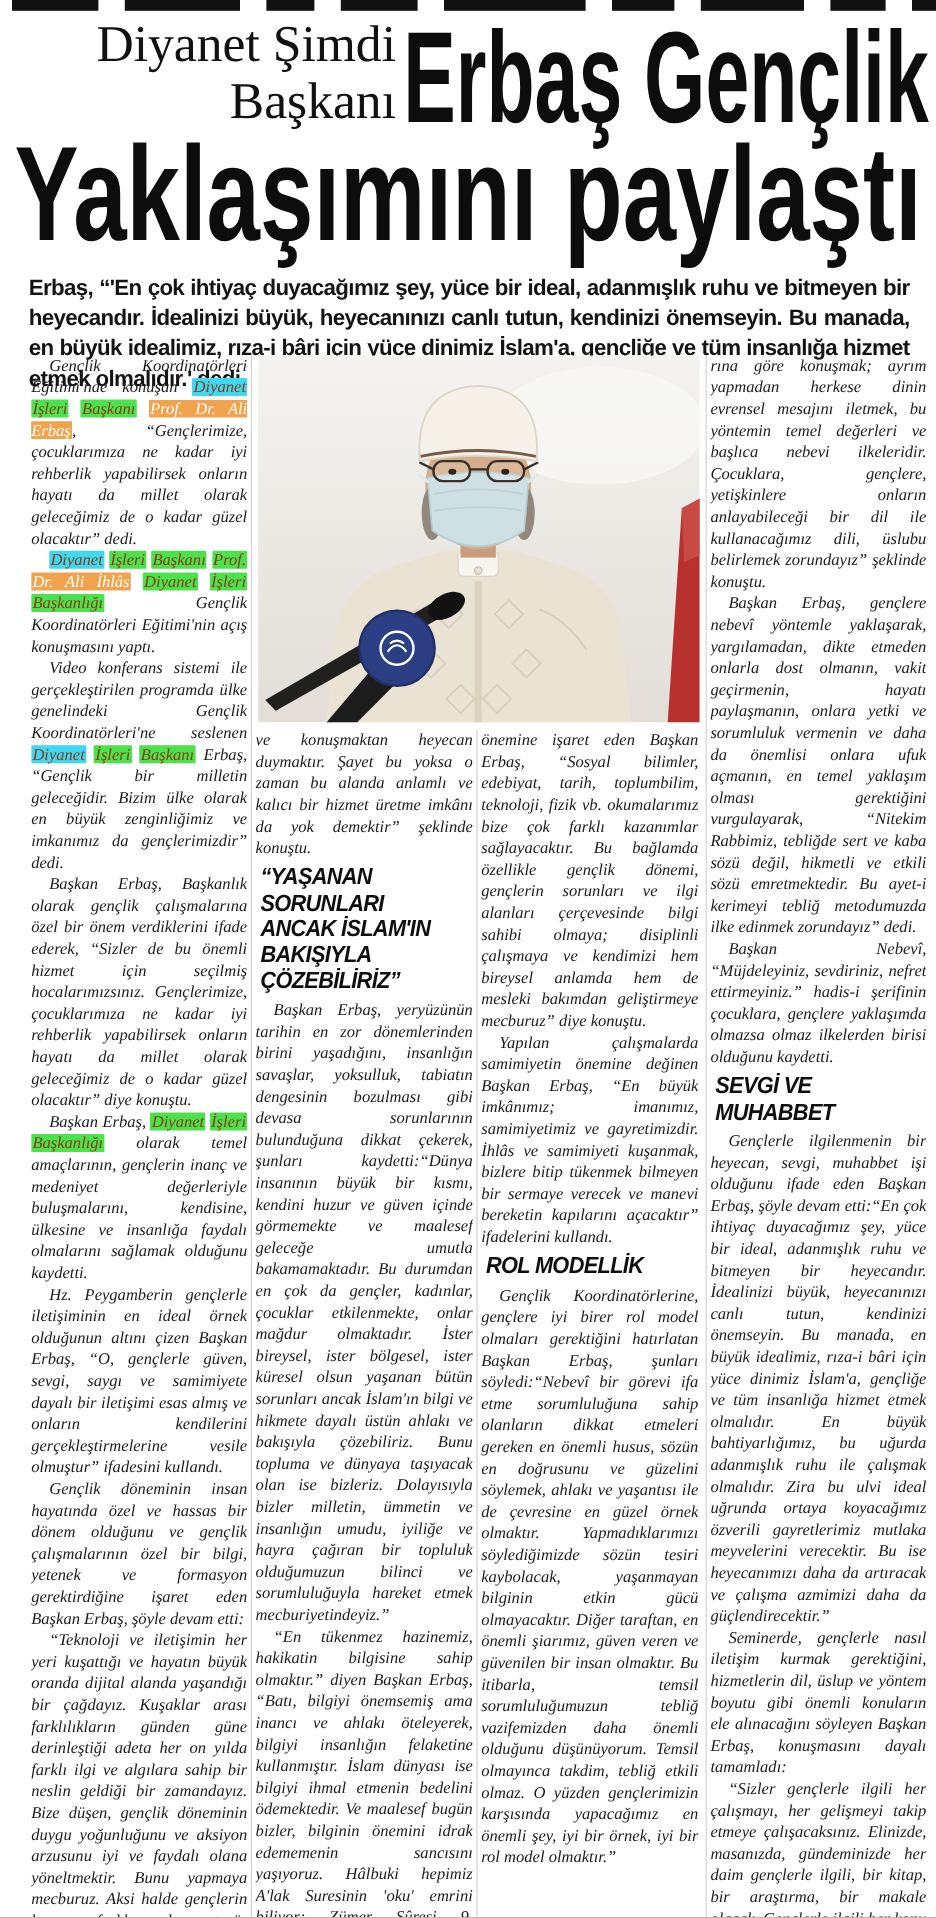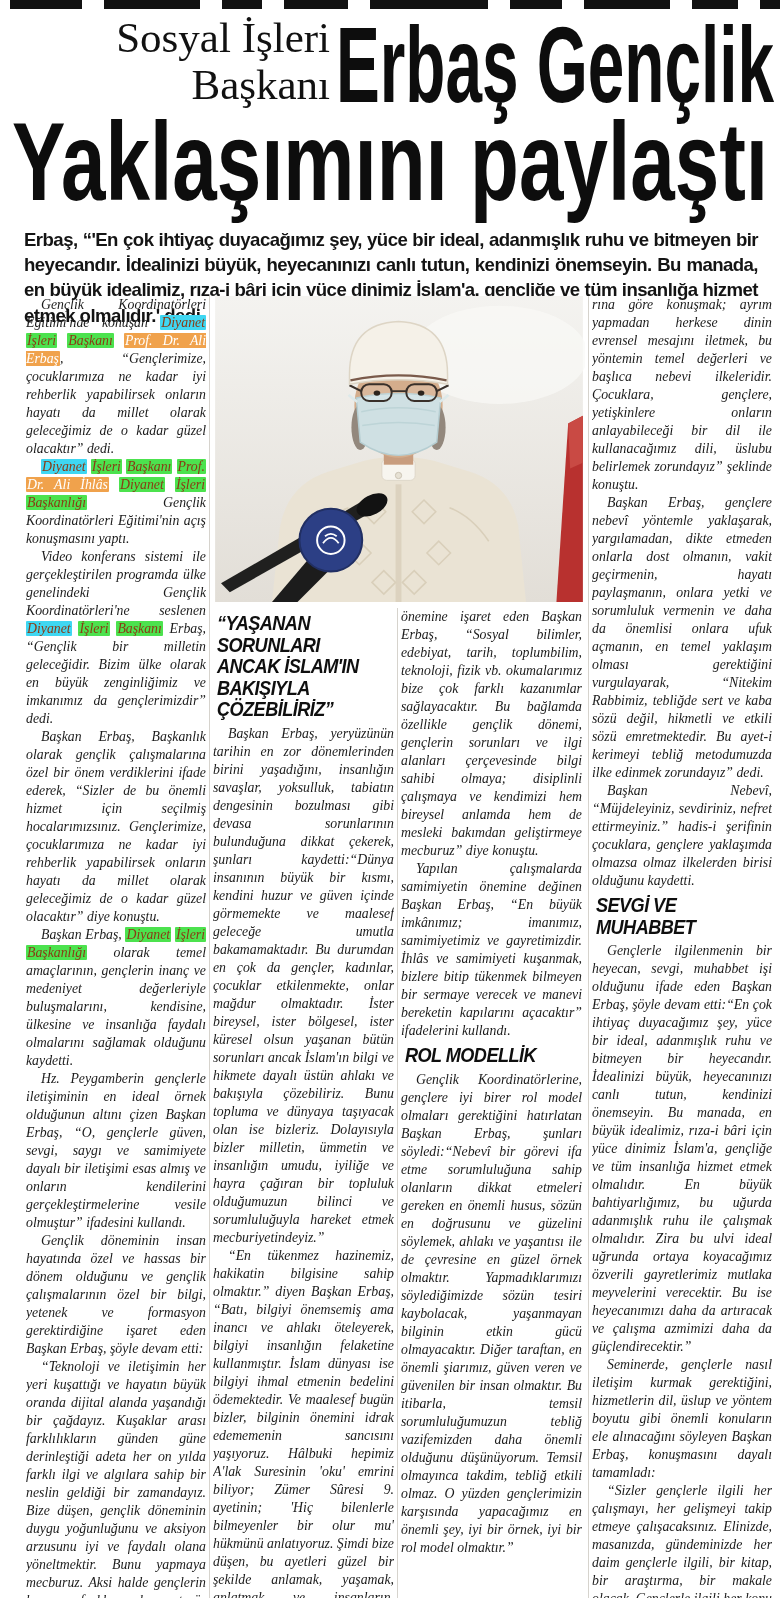--- a/index.html
+++ b/index.html
@@ -67,21 +67,21 @@
       <div class="dash" style="width: 40px;"></div>
       <div class="dash" style="width: 64px;"></div>
       <div class="dash" style="width: 118px;"></div>
       <div class="dash" style="width: 52px;"></div>
       <div class="dash" style="width: 86px;"></div>
       <div class="dash" style="width: 46px;"></div>
       <div class="dash" style="width: 98px;"></div>
     </div>
 
   <div class="kicker">
-    <div>Sosyal İşleri</div>
+    <div>Diyanet Şimdi</div>
     <div>Başkanı</div>
   </div>
 
   <svg class="hl1" width="444" height="130" viewBox="0 0 444 130">
     <text x="0" y="96" font-size="108" textLength="438" lengthAdjust="spacingAndGlyphs">Erbaş Gençlik</text>
   </svg>
   <svg class="hl2" width="780" height="128" viewBox="0 0 780 128">
     <text x="12" y="96" font-size="112" textLength="756" lengthAdjust="spacingAndGlyphs">Yaklaşımını paylaştı</text>
   </svg>
 
@@ -170,20 +170,21 @@
           <g>
             <polygon points="58,312 84,312 124,272 104,258" fill="#1c1c1c"></polygon>
             <circle cx="118" cy="249" r="32" fill="#2c3f85" stroke="#212f63" stroke-width="2"></circle>
             <circle cx="118" cy="249" r="14" fill="none" stroke="#ffffff" stroke-width="2"></circle>
             <path d="M110,252 q8,-11 16,0 M112,245 q6,-5 12,0" stroke="#ffffff" stroke-width="1.8" fill="none"></path>
           </g>
         </svg>
       </div>
       <div class="mid-cols">
         <div class="col col-narrow">
+            <p class="bp noindent">ve konuşmaktan heyecan duymaktır. Şayet bu yoksa o zaman bu alanda anlamlı ve kalıcı bir hizmet üretme imkânı da yok demektir” şeklinde konuştu.</p>
             <h3 class="subhead">“YAŞANAN SORUNLARI ANCAK İSLAM'IN BAKIŞIYLA ÇÖZEBİLİRİZ”</h3>
             <p class="bp">Başkan Erbaş, yeryüzünün tarihin en zor dönemlerinden birini yaşadığını, insanlığın savaşlar, yoksulluk, tabiatın dengesinin bozulması gibi devasa sorunlarının bulunduğuna dikkat çekerek, şunları kaydetti:“Dünya insanının büyük bir kısmı, kendini huzur ve güven içinde görmemekte ve maalesef geleceğe umutla bakamamaktadır. Bu durumdan en çok da gençler, kadınlar, çocuklar etkilenmekte, onlar mağdur olmaktadır. İster bireysel, ister bölgesel, ister küresel olsun yaşanan bütün sorunları ancak İslam'ın bilgi ve hikmete dayalı üstün ahlakı ve bakışıyla çözebiliriz. Bunu topluma ve dünyaya taşıyacak olan ise bizleriz. Dolayısıyla bizler milletin, ümmetin ve insanlığın umudu, iyiliğe ve hayra çağıran bir topluluk olduğumuzun bilinci ve sorumluluğuyla hareket etmek mecburiyetindeyiz.”</p>
             <p class="bp">“En tükenmez hazinemiz, hakikatin bilgisine sahip olmaktır.” diyen Başkan Erbaş, “Batı, bilgiyi önemsemiş ama inancı ve ahlakı öteleyerek, bilgiyi insanlığın felaketine kullanmıştır. İslam dünyası ise bilgiyi ihmal etmenin bedelini ödemektedir. Ve maalesef bugün bizler, bilginin önemini idrak edememenin sancısını yaşıyoruz. Hâlbuki hepimiz A'lak Suresinin 'oku' emrini biliyor; Zümer Sûresi 9. ayetinin; 'Hiç bilenlerle bilmeyenler bir olur mu' hükmünü anlatıyoruz. Şimdi bize düşen, bu ayetleri güzel bir şekilde anlamak, yaşamak, anlatmak ve insanların, gençlerin yaşamalarını sağlamak. O halde her birimiz geniş bir ufka ve bilgi birikimine sahip olmak durumundayız. Bunun için, seçici ve doğru okumalar yapmalısınız.” değerlendirmesinde bulundu.</p>
           </div>
         <div class="vrule"></div>
         <div class="col col-narrow">
             <p class="bp noindent">önemine işaret eden Başkan Erbaş, “Sosyal bilimler, edebiyat, tarih, toplumbilim, teknoloji, fizik vb. okumalarımız bize çok farklı kazanımlar sağlayacaktır. Bu bağlamda özellikle gençlik dönemi, gençlerin sorunları ve ilgi alanları çerçevesinde bilgi sahibi olmaya; disiplinli çalışmaya ve kendimizi hem bireysel anlamda hem de mesleki bakımdan geliştirmeye mecburuz” diye konuştu.</p>
             <p class="bp">Yapılan çalışmalarda samimiyetin önemine değinen Başkan Erbaş, “En büyük imkânımız; imanımız, samimiyetimiz ve gayretimizdir. İhlâs ve samimiyeti kuşanmak, bizlere bitip tükenmek bilmeyen bir sermaye verecek ve manevi bereketin kapılarını açacaktır” ifadelerini kullandı.</p>
             <h3 class="subhead">ROL MODELLİK</h3>
             <p class="bp">Gençlik Koordinatörlerine, gençlere iyi birer rol model olmaları gerektiğini hatırlatan Başkan Erbaş, şunları söyledi:“Nebevî bir görevi ifa etme sorumluluğuna sahip olanların dikkat etmeleri gereken en önemli husus, sözün en doğrusunu ve güzelini söylemek, ahlakı ve yaşantısı ile de çevresine en güzel örnek olmaktır. Yapmadıklarımızı söylediğimizde sözün tesiri kaybolacak, yaşanmayan bilginin etkin gücü olmayacaktır. Diğer taraftan, en önemli şiarımız, güven veren ve güvenilen bir insan olmaktır. Bu itibarla, temsil sorumluluğumuzun tebliğ vazifemizden daha önemli olduğunu düşünüyorum. Temsil olmayınca takdim, tebliğ etkili olmaz. O yüzden gençlerimizin karşısında yapacağımız en önemli şey, iyi bir örnek, iyi bir rol model olmaktır.”</p>

